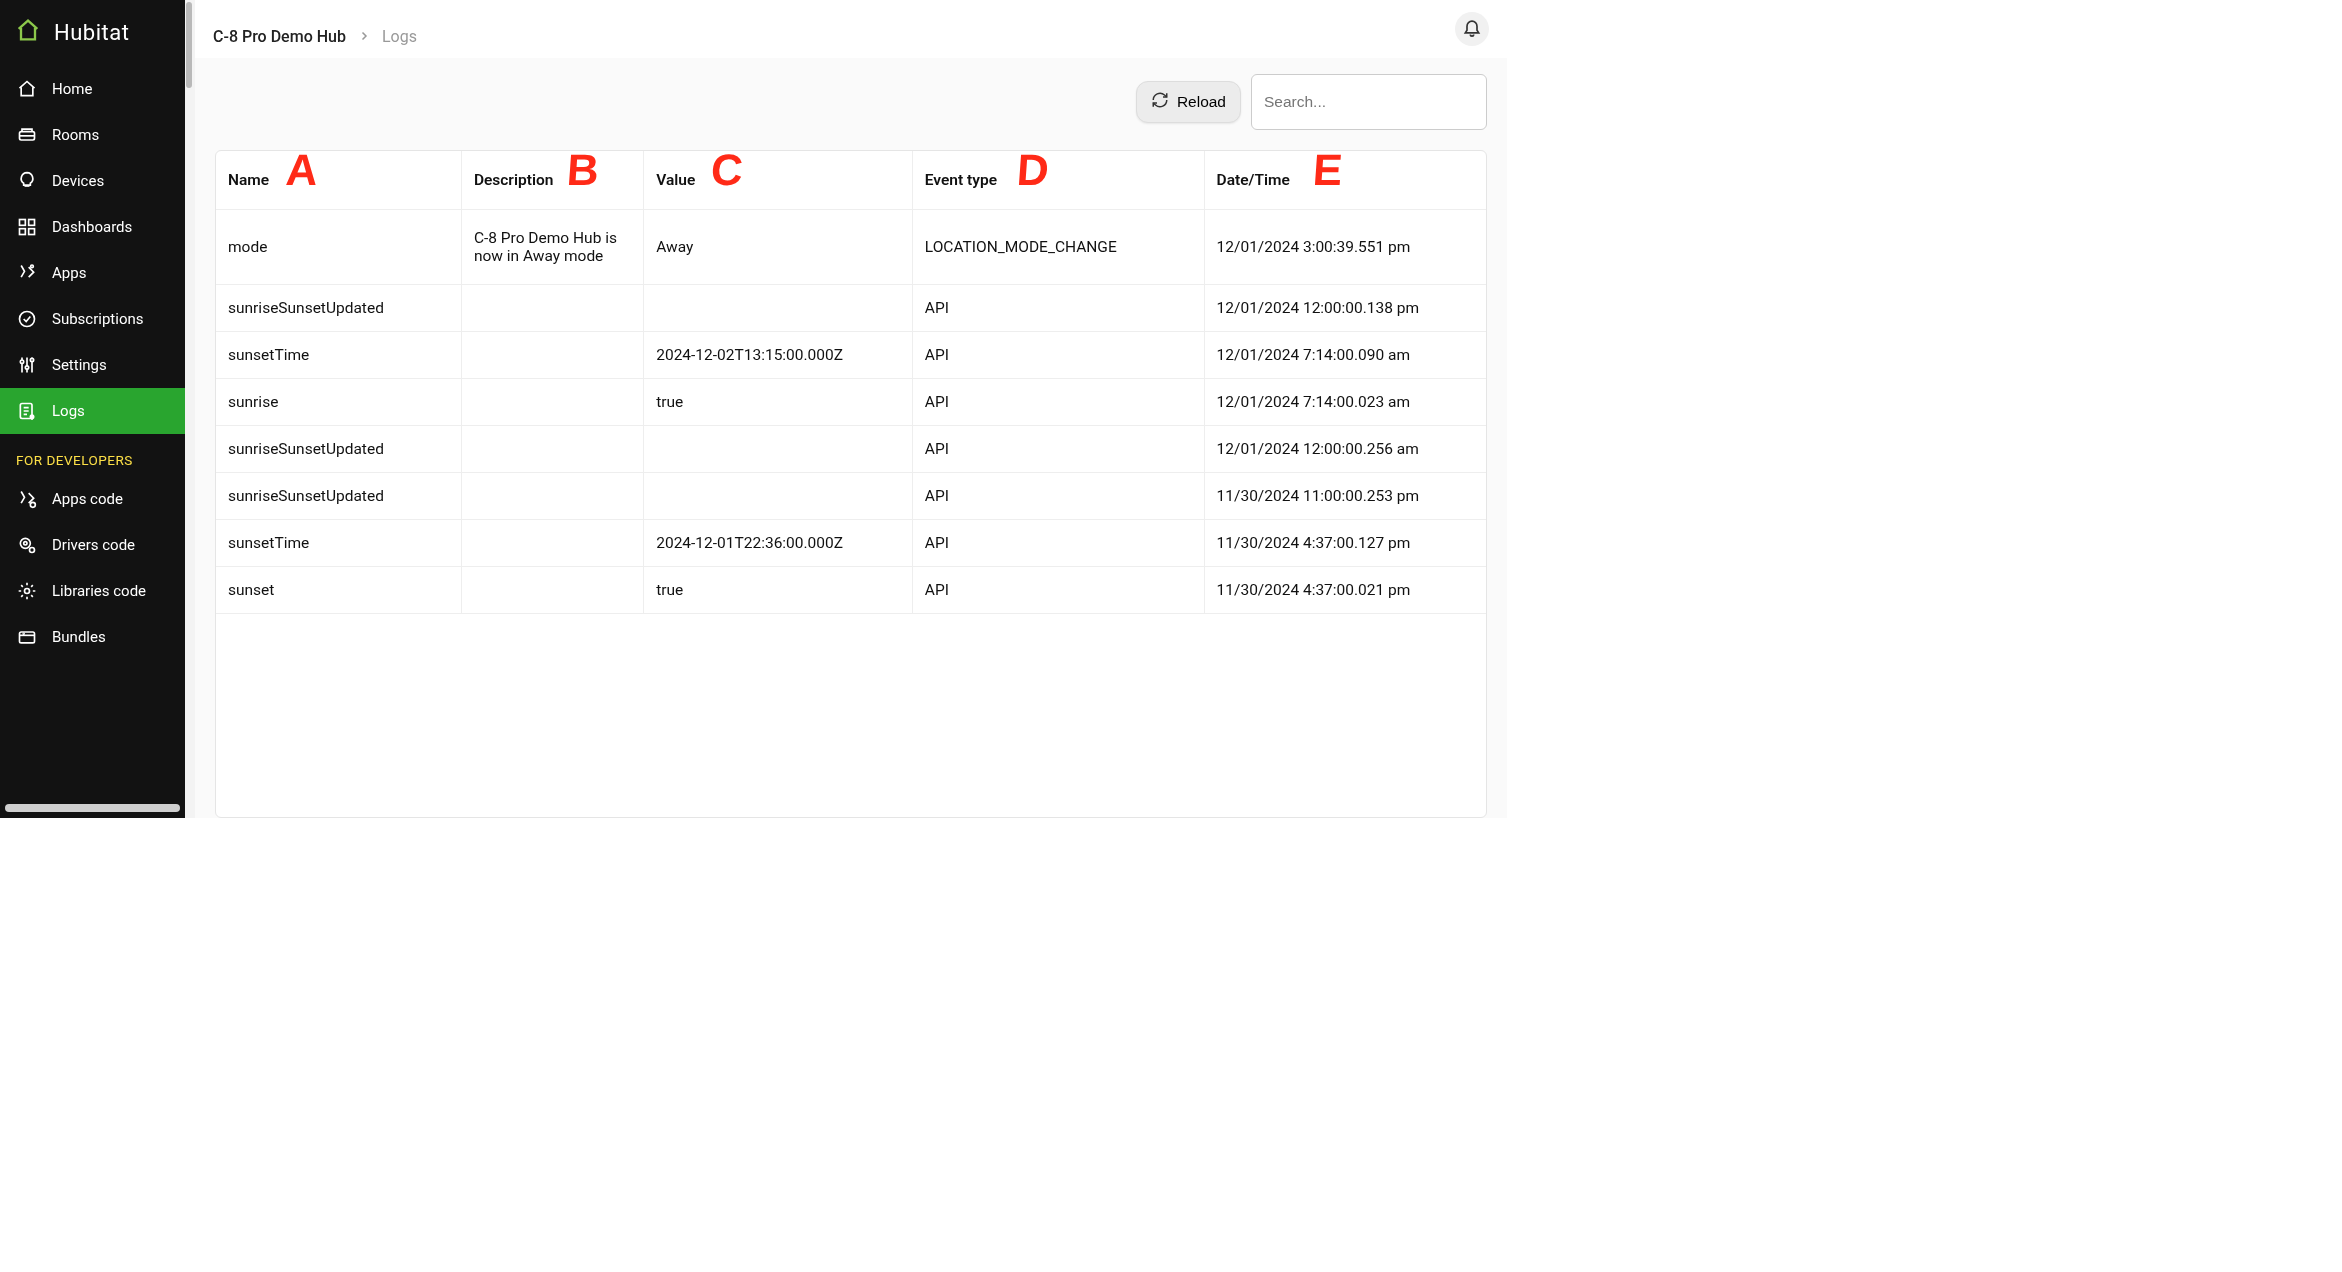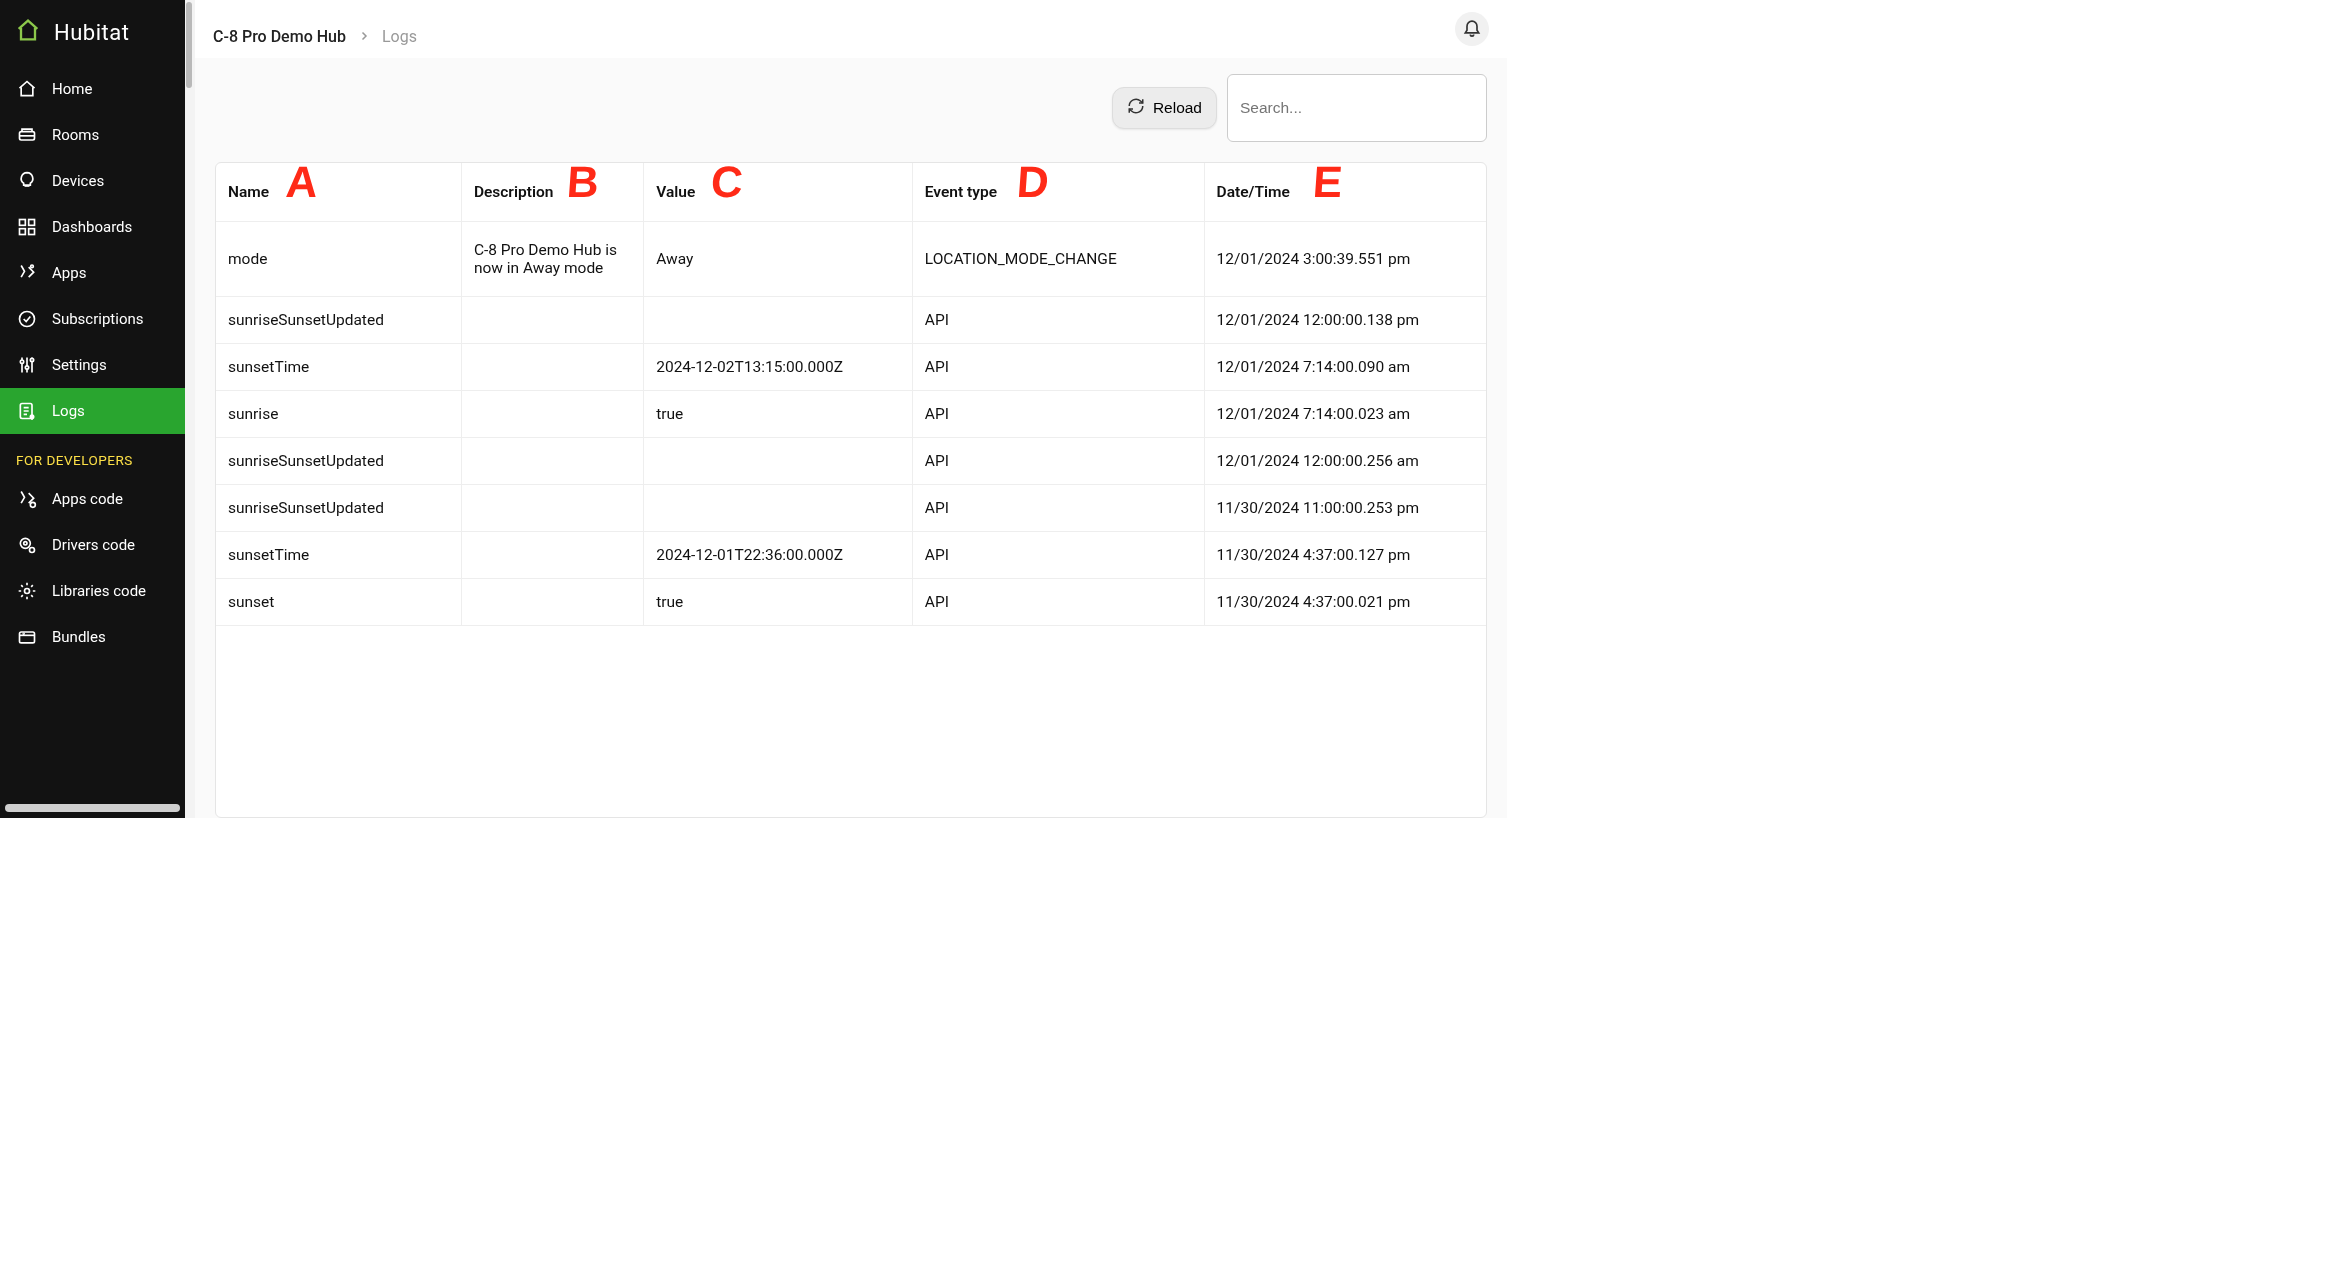--- a/index.html
+++ b/index.html
@@ -143,22 +143,22 @@
   gap: 8px;
   background: #ececec;
   border: 1px solid #ddd;
   border-radius: 12px;
   padding: 9px 14px;
   font-size: 15.5px;
   cursor: pointer;
   box-shadow: 0 1px 2px rgba(0,0,0,0.08);
 }
 .search-input {
-  width: 260px;
-  padding: 24px 12px;
+  width: 236px;
+  padding: 18px 12px;
   border: 1px solid #ccc;
   border-radius: 6px;
   font-size: 15.5px;
   outline: none;
 }
 
 .table-wrap {
   margin: 20px 20px 0 20px;
   border: 1px solid #e5e5e5;
   border-radius: 6px;

